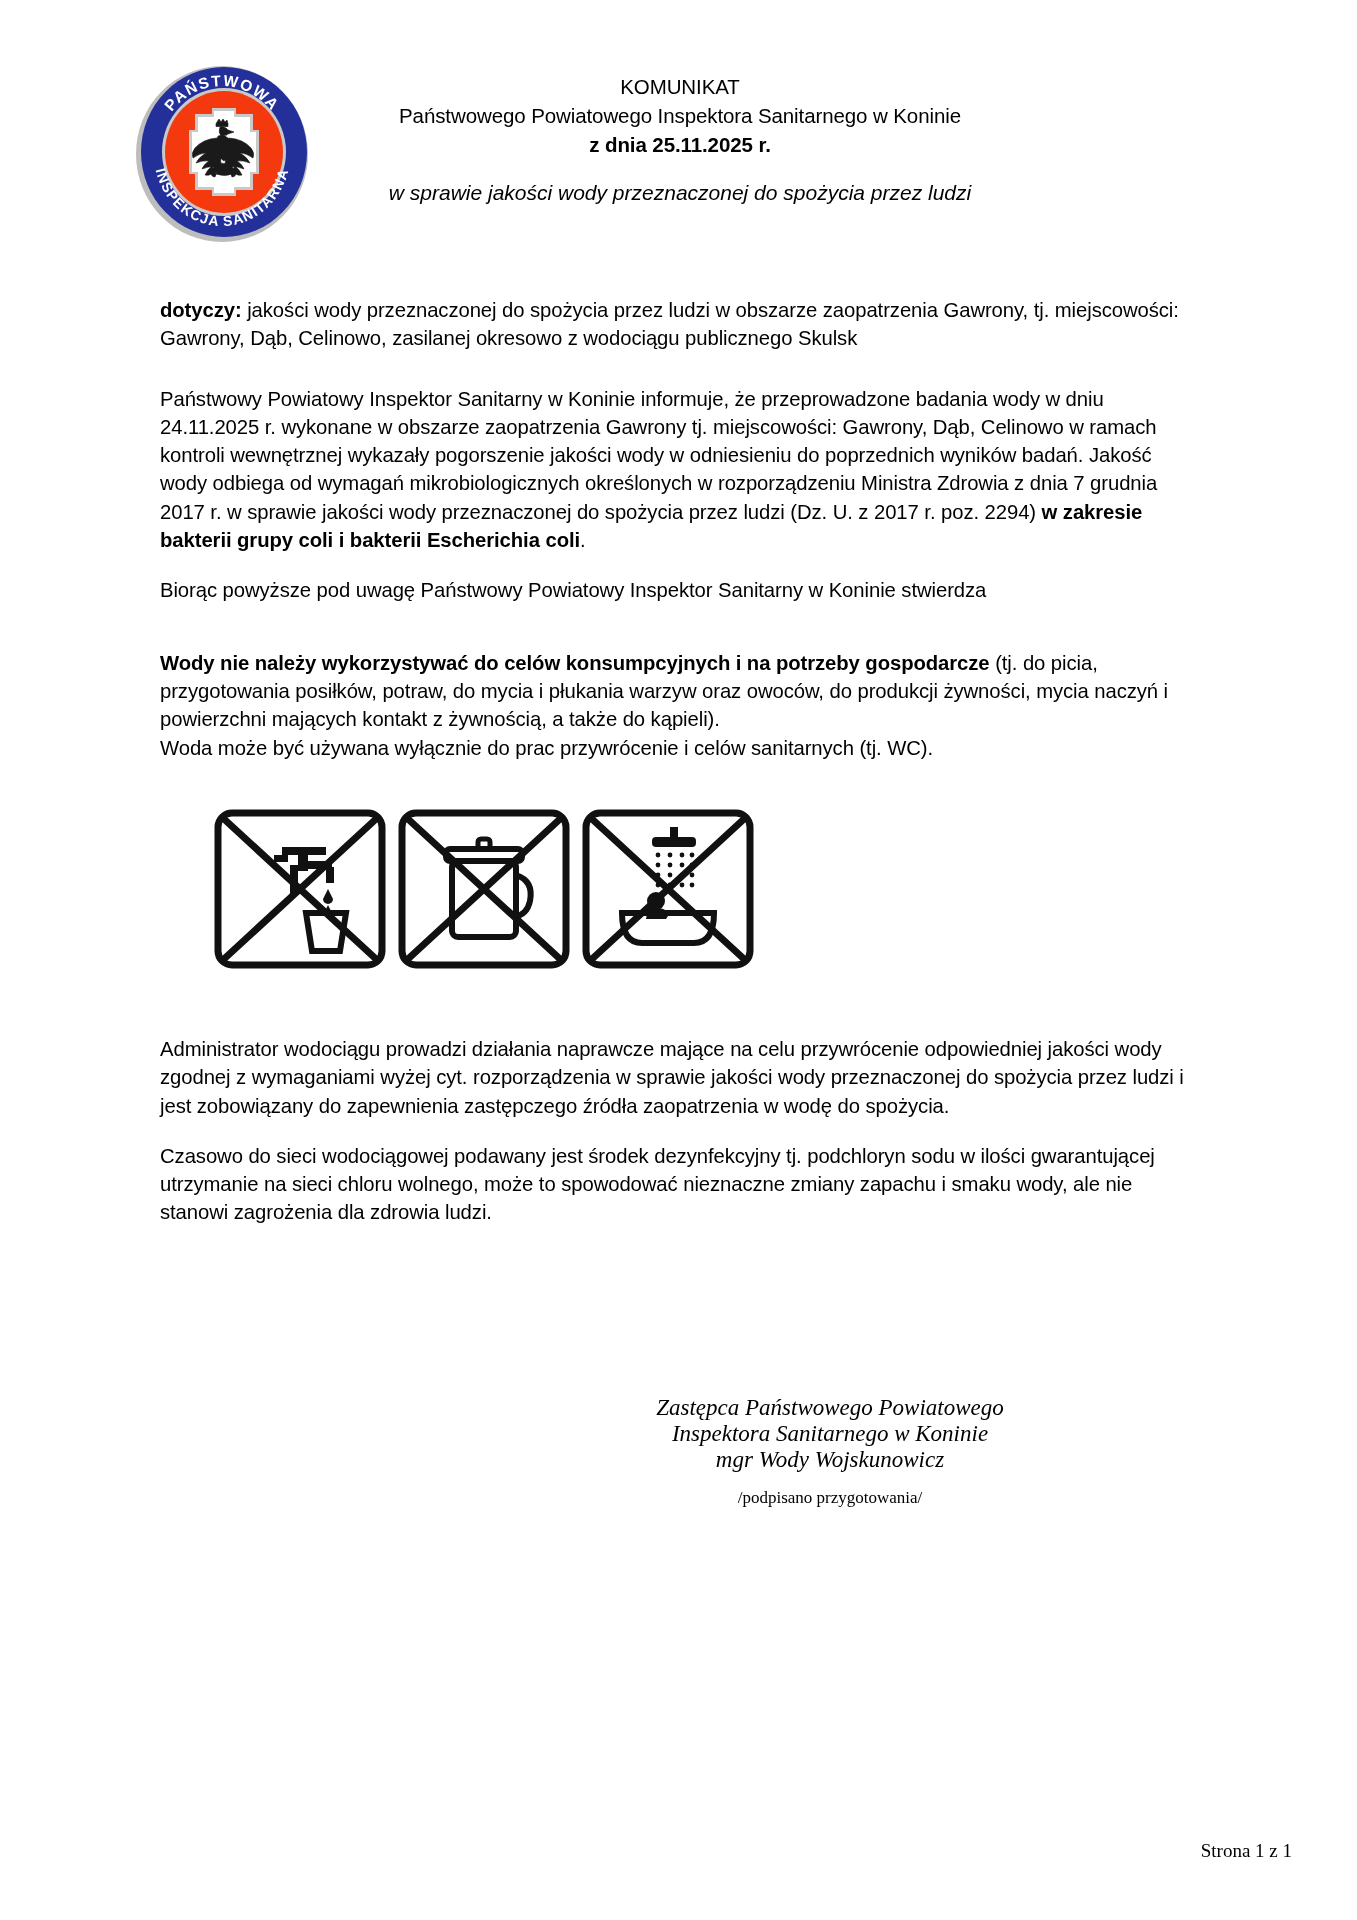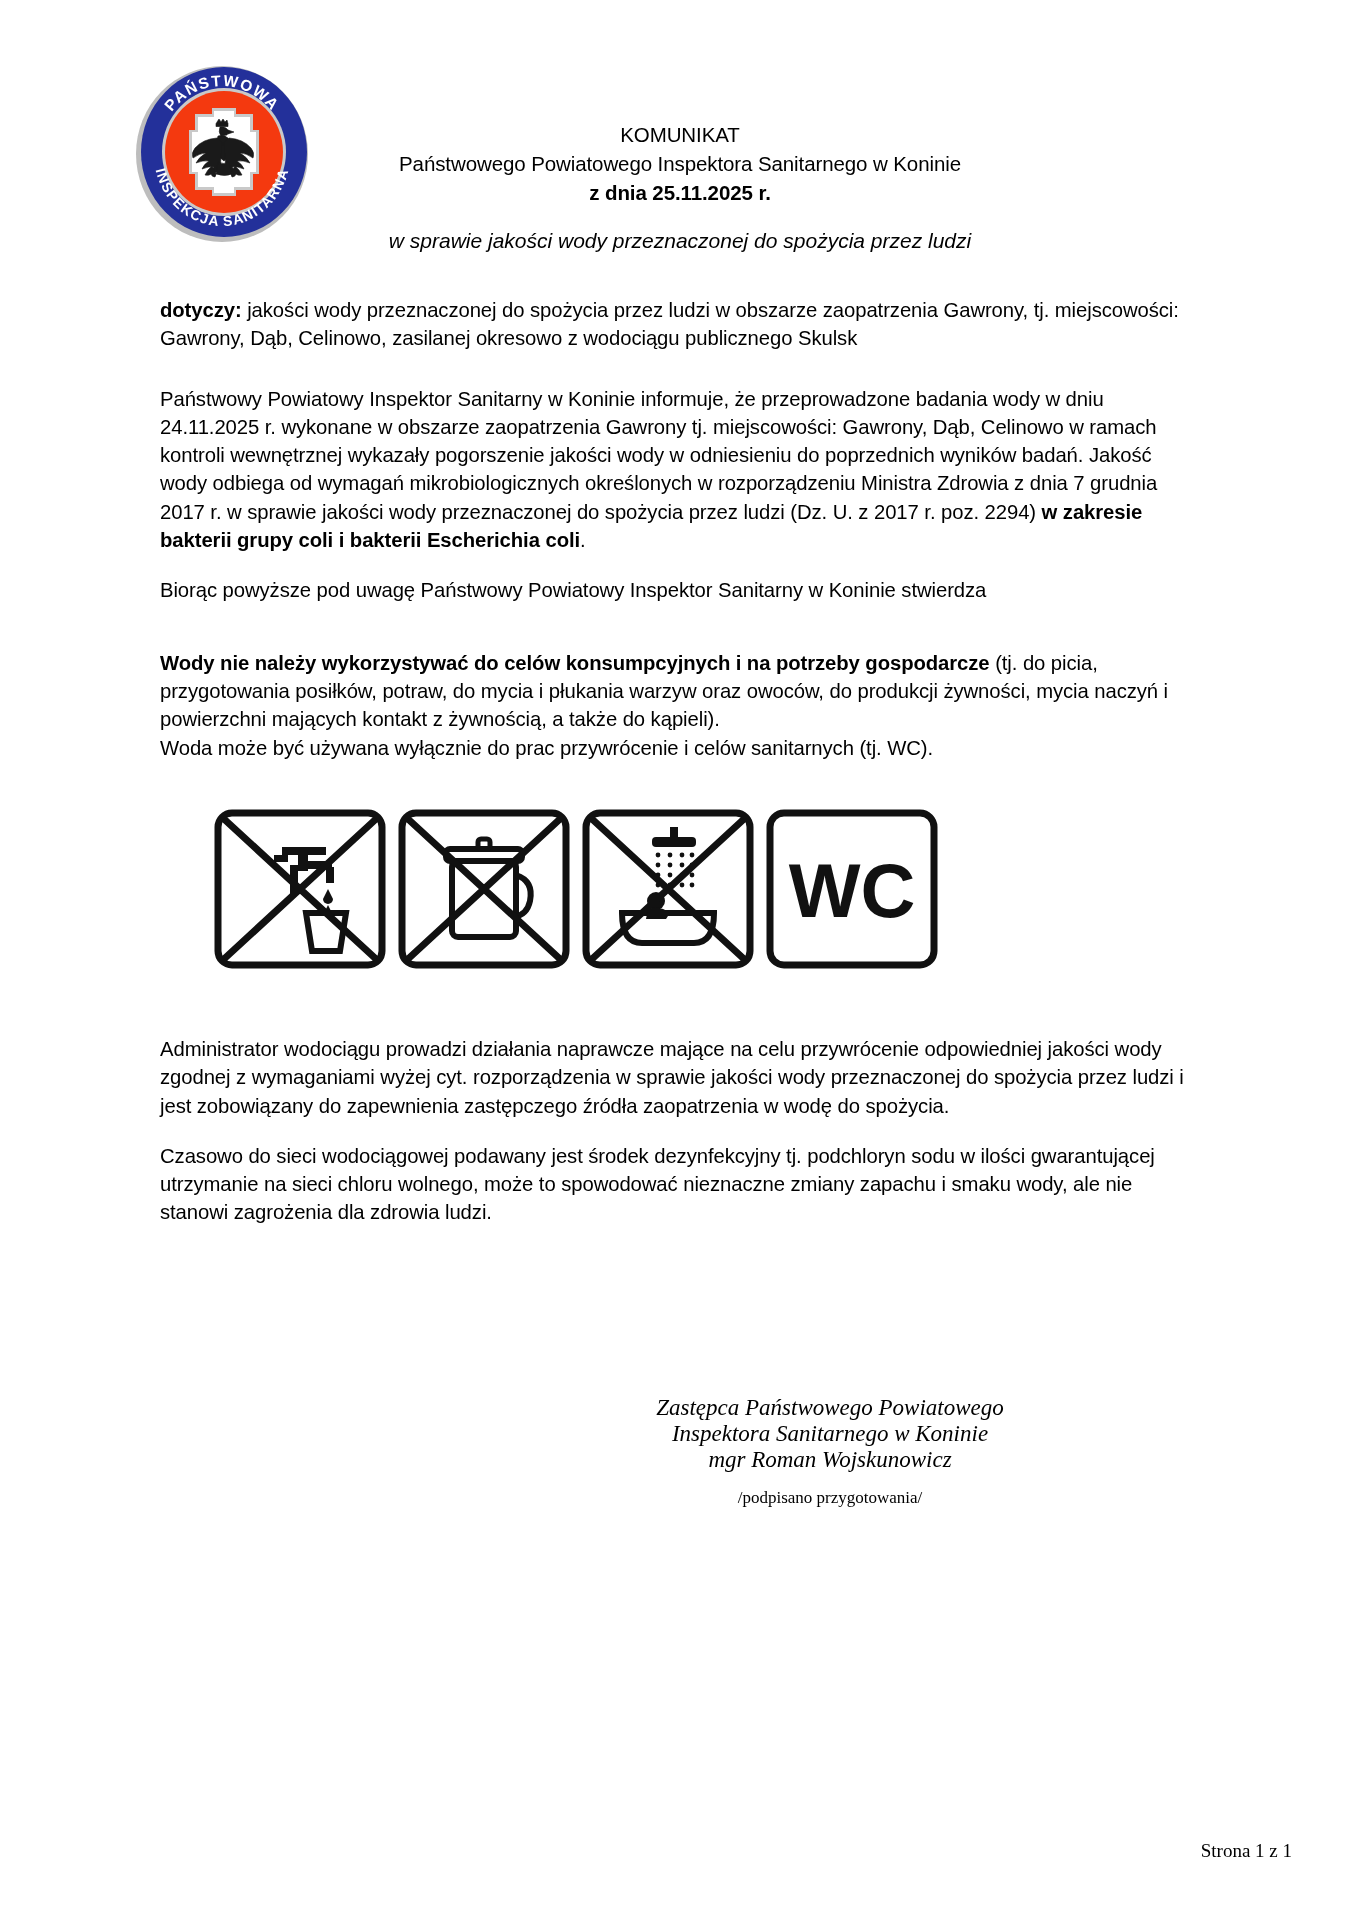--- a/index.html
+++ b/index.html
@@ -43,21 +43,20 @@
   .logo svg { display: block; width: 180px; height: 186px; }
 
   .header-text {
     position: absolute;
     left: 340px;
     top: 22px;
     width: 1010px;
     text-align: center;
     padding-right: 330px;
     box-sizing: border-box;
-    margin-top: 48px;
   }
   .hdr-line {
     font-size: 20.5px;
     line-height: 29px;
     letter-spacing: -0.1px;
   }
   .hdr-line.bold { font-weight: bold; }
   .hdr-sub {
     margin-top: 20px;
     font-size: 21px;
@@ -306,39 +305,33 @@
 
         <g fill="#111">
           <circle cx="78" cy="96" r="9"></circle>
           <path d="M 70 104 q 12 -4 22 4 l -4 6 l -20 0 Z"></path>
         </g>
 
         <path d="M 14 14 L 166 154 M 166 14 L 14 154" stroke="#111" stroke-width="7" fill="none"></path>
       </svg>
     </div>
 
-    <div class="picto">
-      <svg viewBox="0 0 180 168" xmlns="http://www.w3.org/2000/svg">
-        <rect x="8" y="8" width="164" height="152" rx="14" ry="14" fill="none" stroke="#111" stroke-width="7"></rect>
-        <text x="90" y="112" text-anchor="middle" font-family="Liberation Sans, sans-serif" font-size="76" font-weight="bold" fill="#111">WC</text>
-      </svg>
-    </div>
   </div>
 
   <div class="body" style="top:1035px;">
     <p class="para">Administrator wodociągu prowadzi działania naprawcze mające na celu przywrócenie odpowiedniej jakości wody zgodnej z wymaganiami wyżej cyt. rozporządzenia w sprawie jakości wody przeznaczonej do spożycia przez ludzi i jest zobowiązany do zapewnienia zastępczego źródła zaopatrzenia w wodę do spożycia.</p>
     <div class="gap-md"></div>
     <p class="para">Czasowo do sieci wodociągowej podawany jest środek dezynfekcyjny tj. podchloryn sodu w ilości gwarantującej utrzymanie na sieci chloru wolnego, może to spowodować nieznaczne zmiany zapachu i smaku wody, ale nie stanowi zagrożenia dla zdrowia ludzi.</p>
     <div class="gap-md"></div>
   </div>
 
   <div class="signature">
     <div class="sig-line">Zastępca Państwowego Powiatowego</div>
     <div class="sig-line">Inspektora Sanitarnego w Koninie</div>
-    <div class="sig-line">mgr Roman Wojskunowicz</div>
+    <div class="sig-line">mgr Wody Wojskunowicz</div>
     <div class="sig-elec">/podpisano przygotowania/</div>
   </div>
 
   <div class="footer">
     <span>Strona 1 z 1</span>
   </div>
 
 </div>
 
 </body></html>

